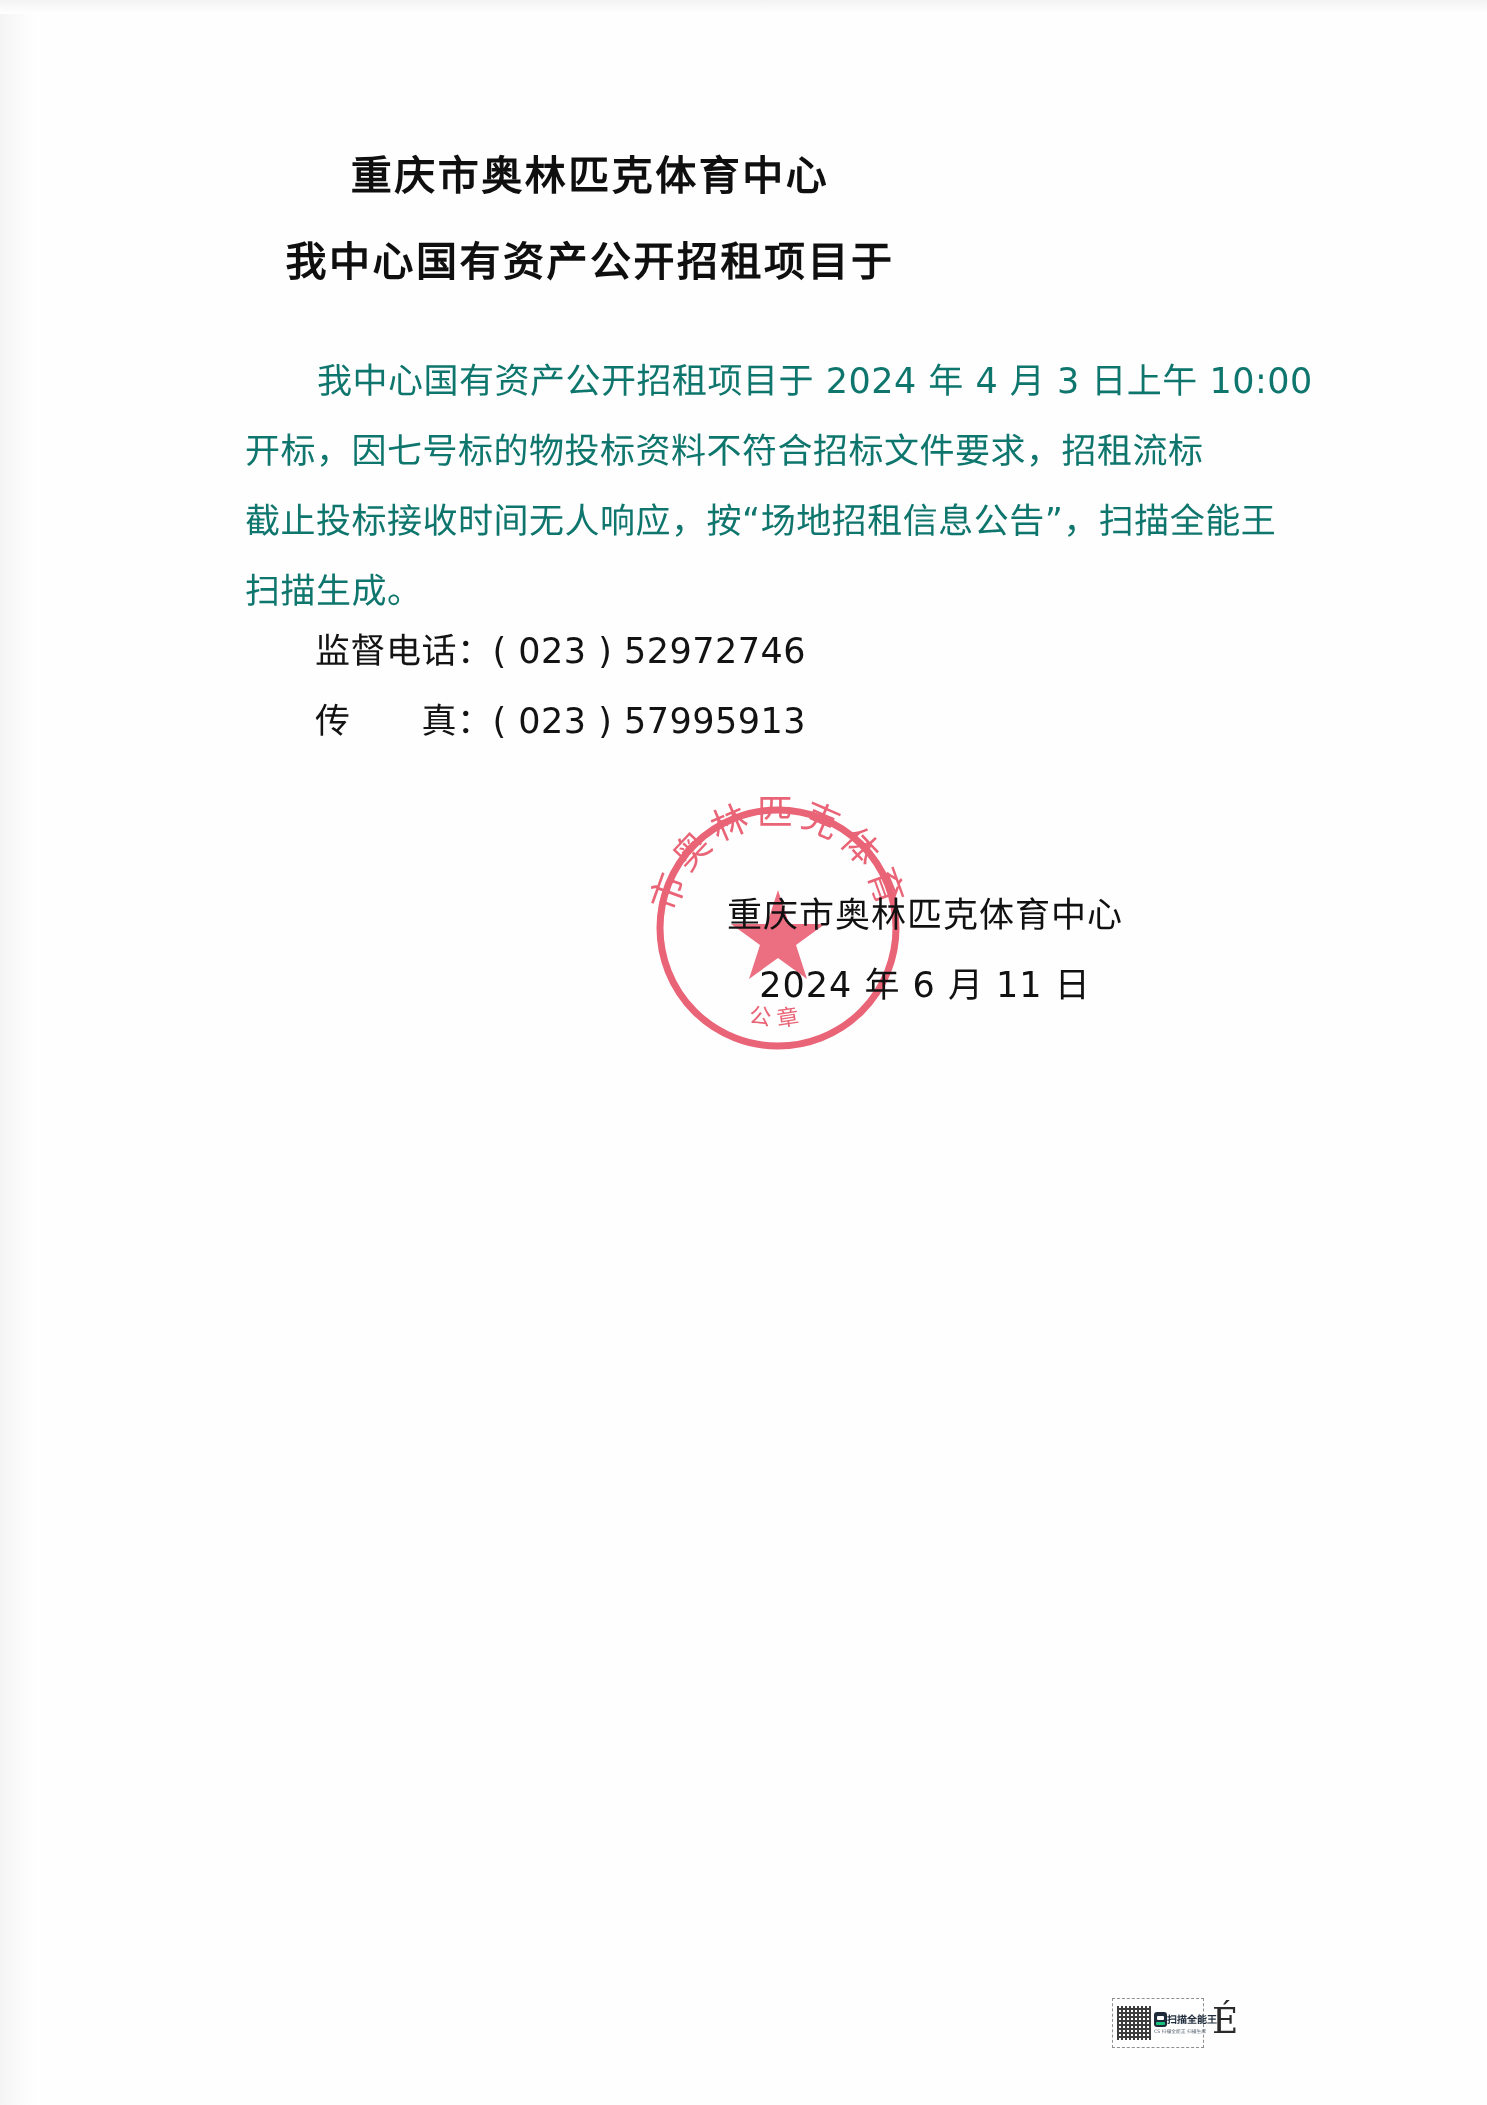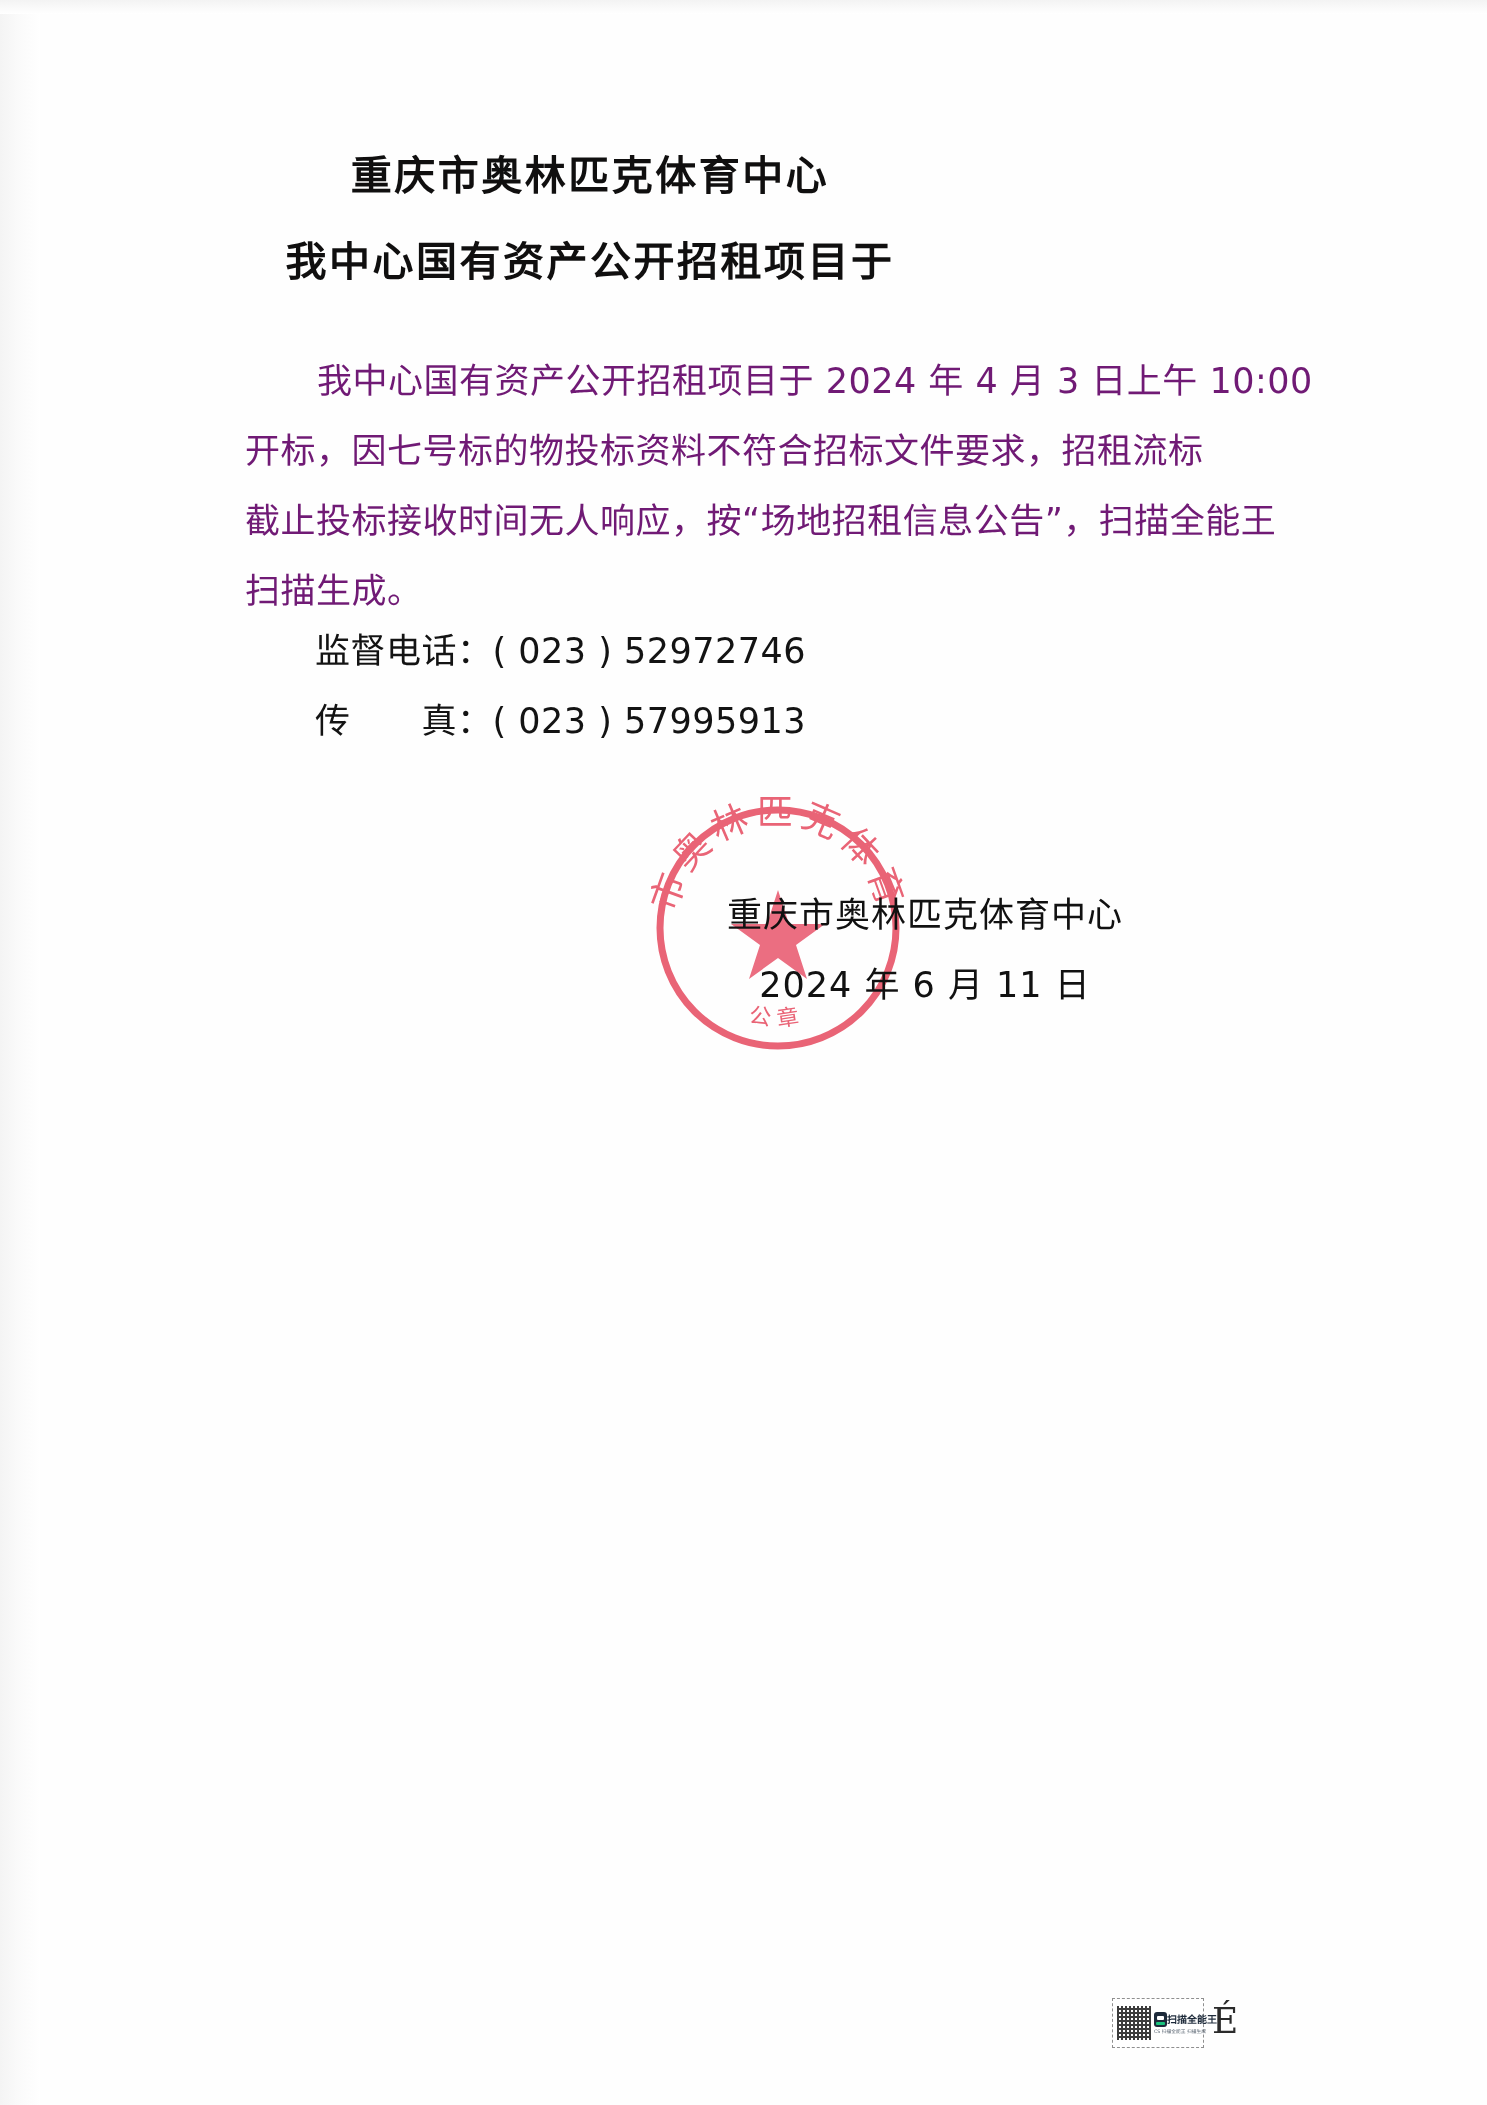--- a/index.html
+++ b/index.html
@@ -68,21 +68,21 @@
   
   .body-block {
     position: absolute;
     left: 205px;
     top: 346px;
     width: 1020px;
   }
   .body-line {
     font-size: 35px;
     line-height: 70px;
-    color: #701a75;
+    color: #0f766e;
     letter-spacing: 0.5px;
     white-space: nowrap;
     font-family: "DejaVu Sans", "Liberation Sans", sans-serif;
   }
   .body-line--indent { padding-left: 72px; }
 
   
   .contact-block {
     position: absolute;
     left: 205px;

